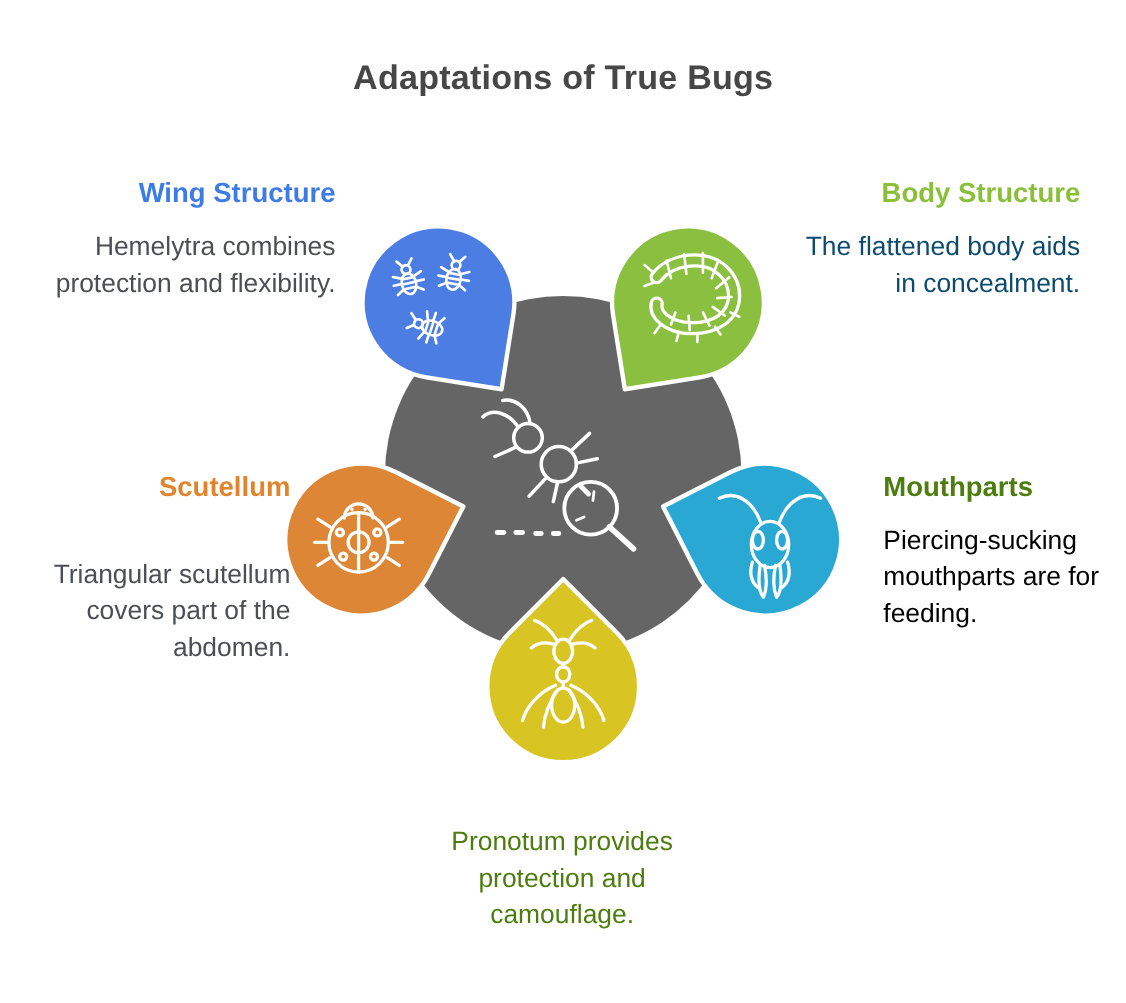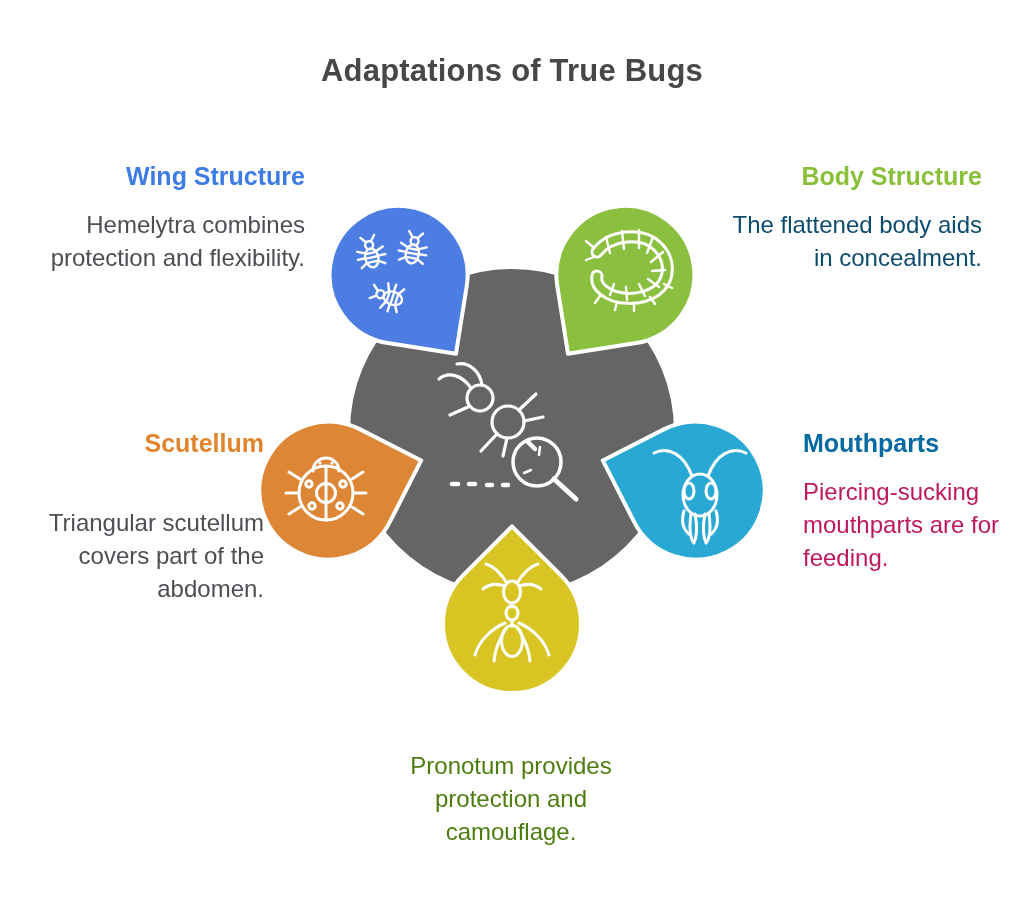--- a/index.html
+++ b/index.html
@@ -171,22 +171,22 @@
   </div>
 
   <div class="section s-scutellum">
     <h2 style="color: rgb(224, 133, 46);">Scutellum</h2>
     <p style="color: rgb(75, 78, 83); margin-top: 48px;">Triangular scutellum
 covers part of the
 abdomen.</p>
   </div>
 
   <div class="section s-mouthparts">
-    <h2 style="color: #0369a1;">Mouthparts</h2>
-    <p style="color: #be185d;">Piercing-sucking
+    <h2 style="color: #4d7c0f;">Mouthparts</h2>
+    <p style="color: #000000;">Piercing-sucking
 mouthparts are for
 feeding.</p>
   </div>
 
   <div class="section s-thoracic">
     <p style="color: #4d7c0f; margin-top: 33px;">Pronotum provides
 protection and
 camouflage.</p>
   </div>
 

